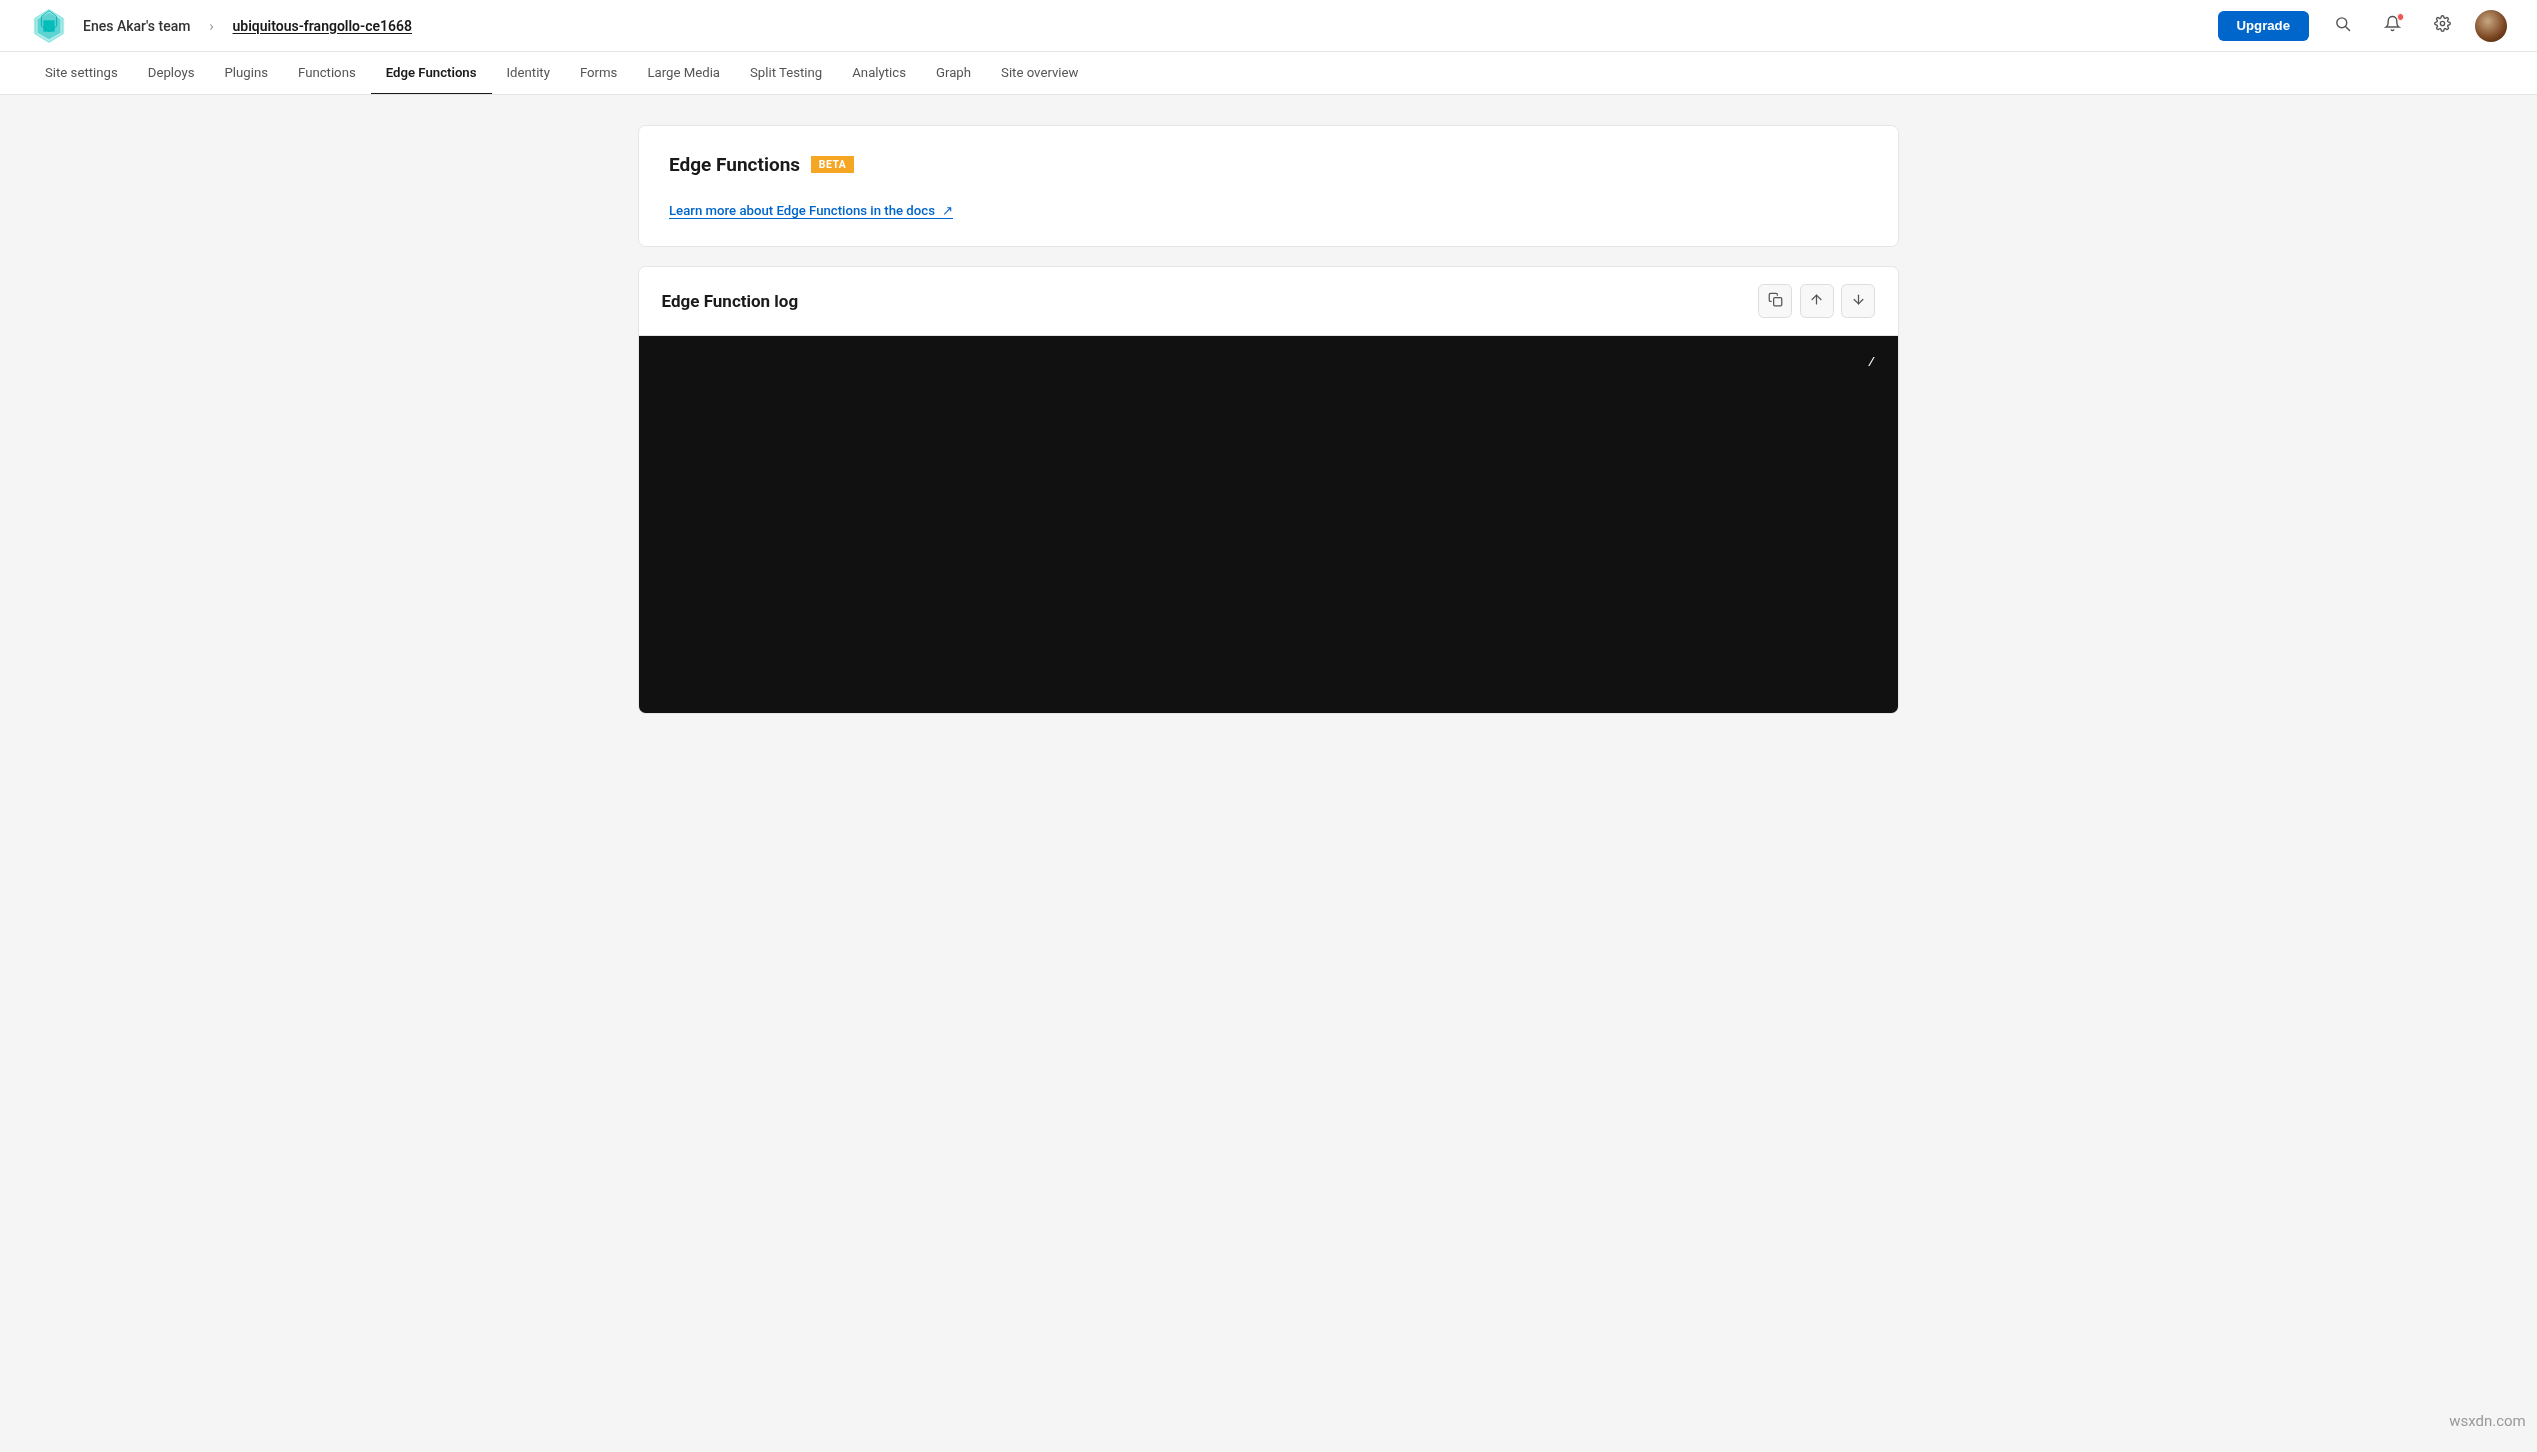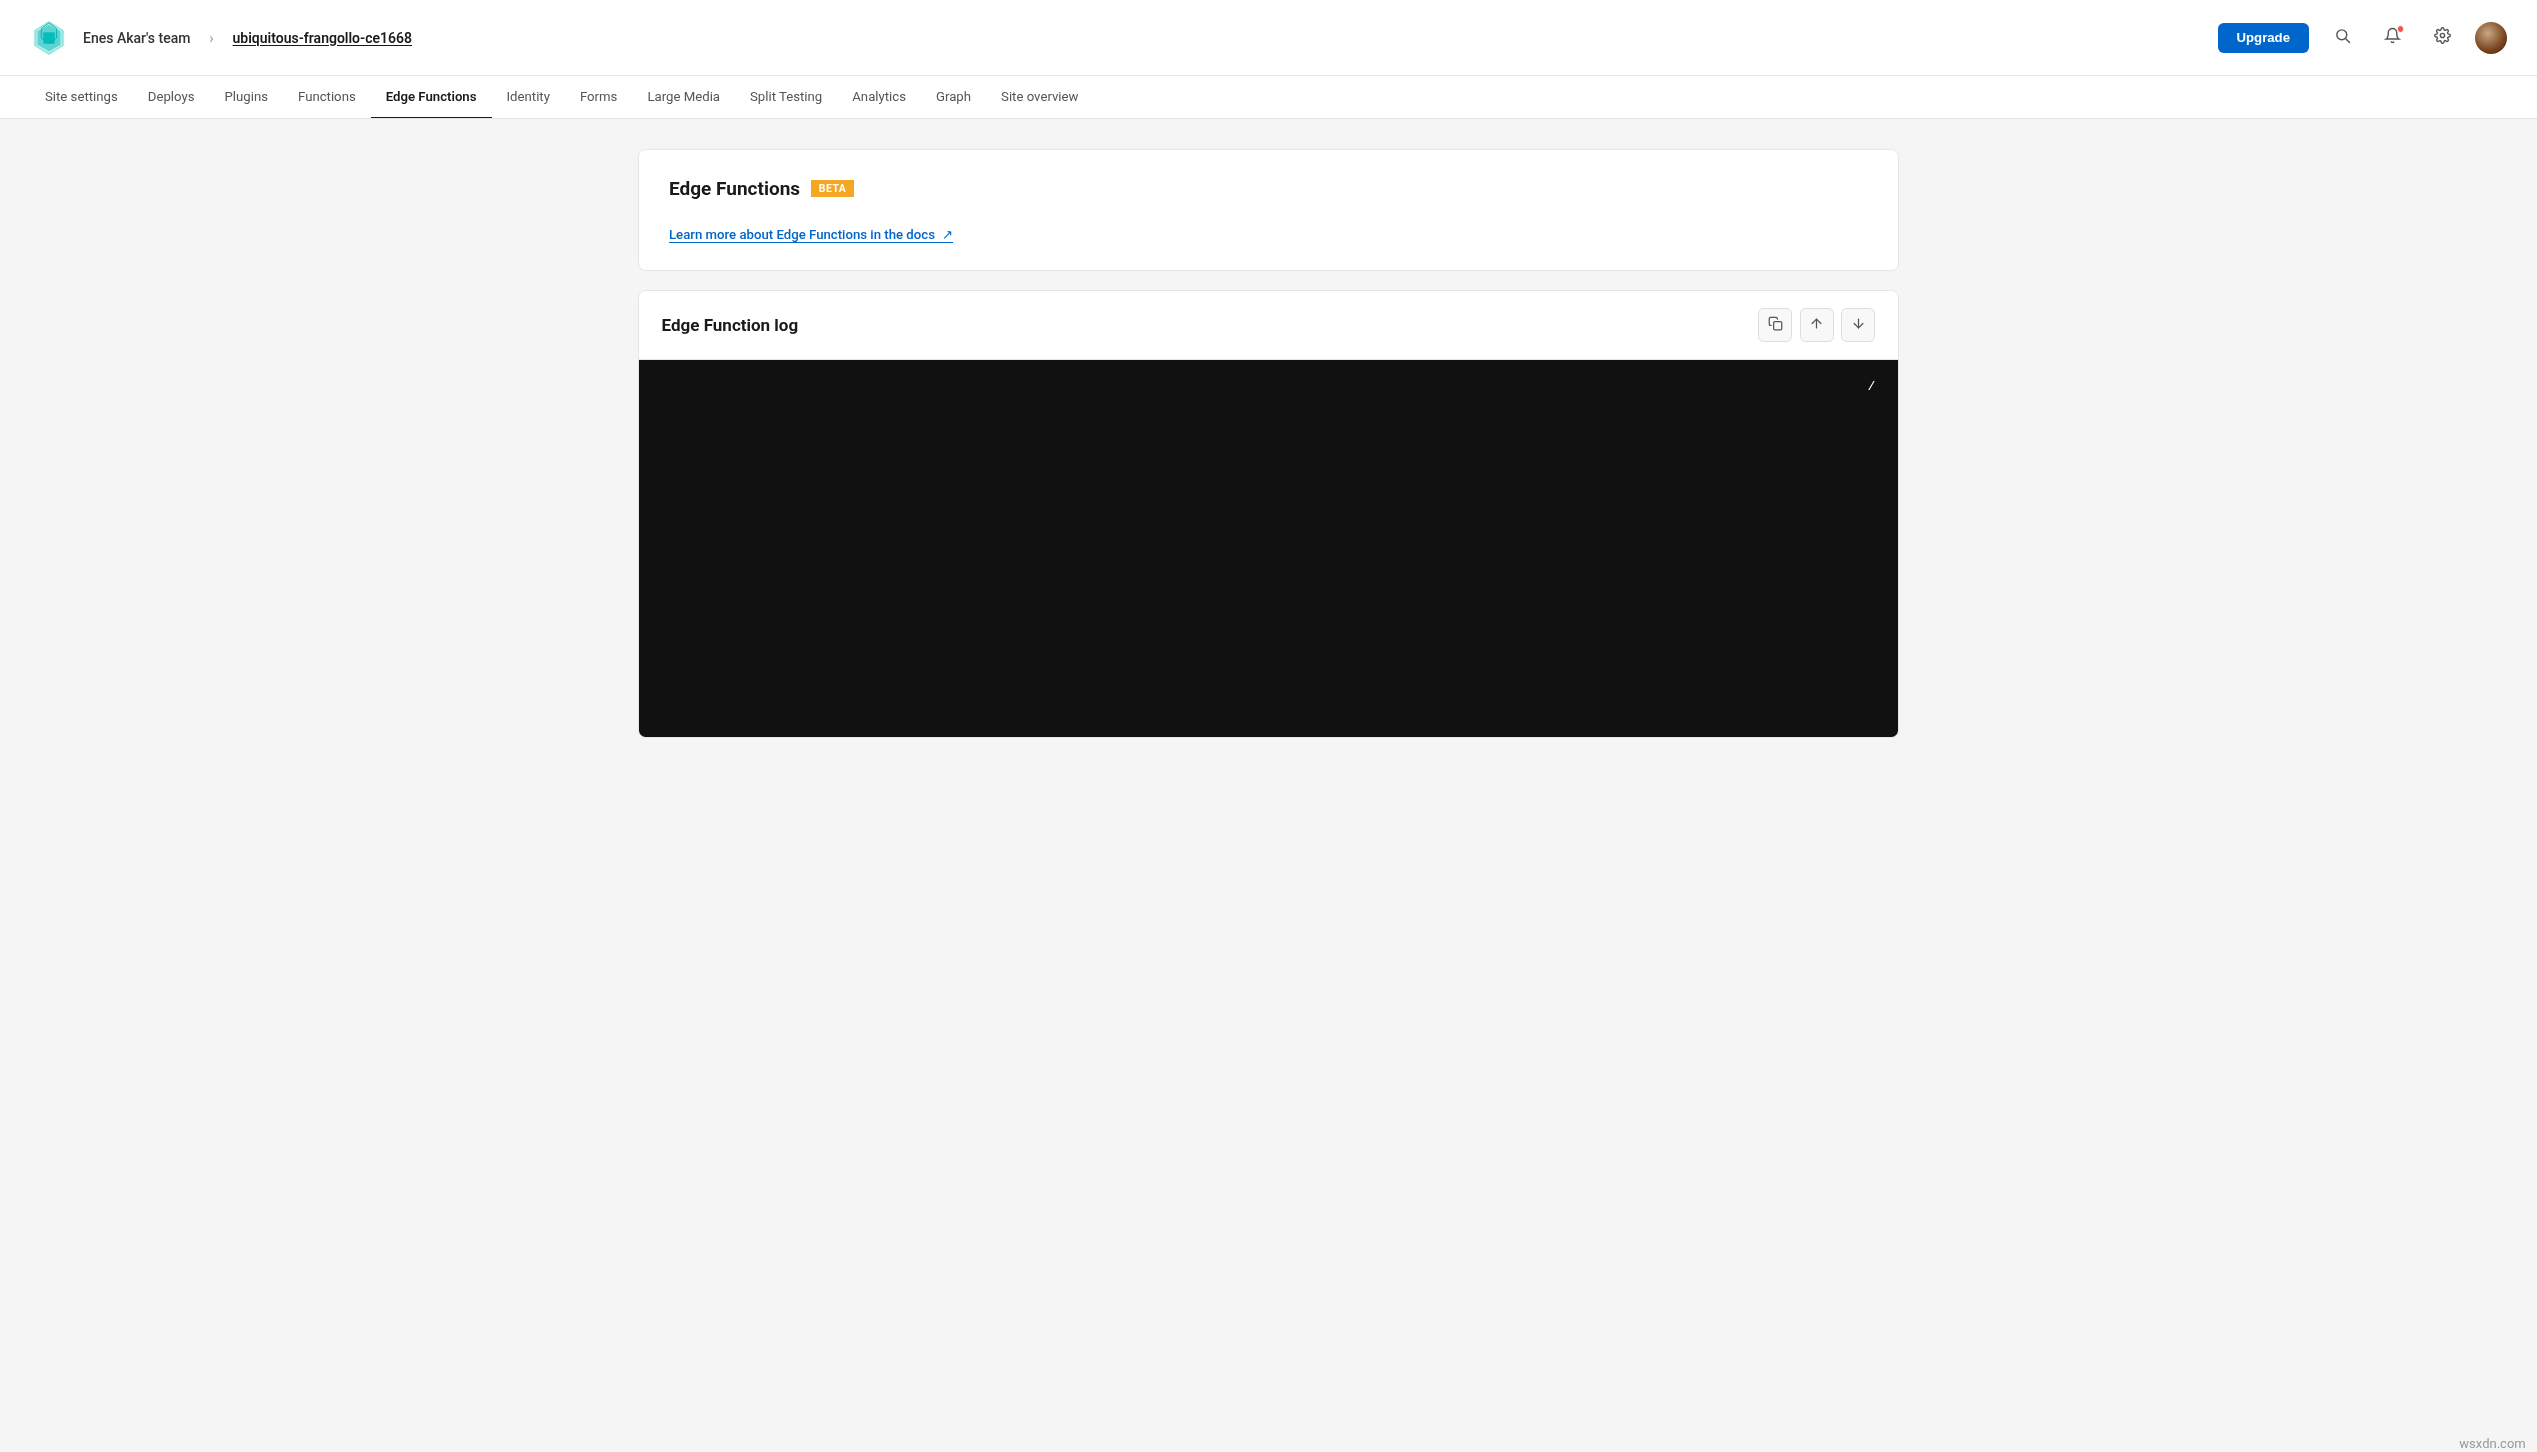--- a/index.html
+++ b/index.html
@@ -15,21 +15,21 @@
       font-size: 13.2px;
     }
 
     
     .header {
       background: #fff;
       border-bottom: 0.9px solid #e5e5e5;
       padding: 0 30px;
       display: flex;
       align-items: center;
-      height: 76px;
+      height: 52px;
       gap: 15px;
     }
 
     .logo {
       width: 38px;
       height: 38px;
       flex-shrink: 0;
     }
 
     .team-name {
@@ -262,23 +262,23 @@
     }
 
     .log-cursor {
       color: #fff;
       font-size: 13.2px;
     }
 
     
     .watermark {
       position: fixed;
-      bottom: 1px;
+      bottom: 22px;
       right: 11.3px;
-      font-size: 13px;
+      font-size: 15px;
       color: #999;
     }
   </style>
 </head>
 <body>
 
 <header class="header">
 
   <div class="logo">
     <svg viewBox="0 0 40 40" xmlns="http://www.w3.org/2000/svg">

